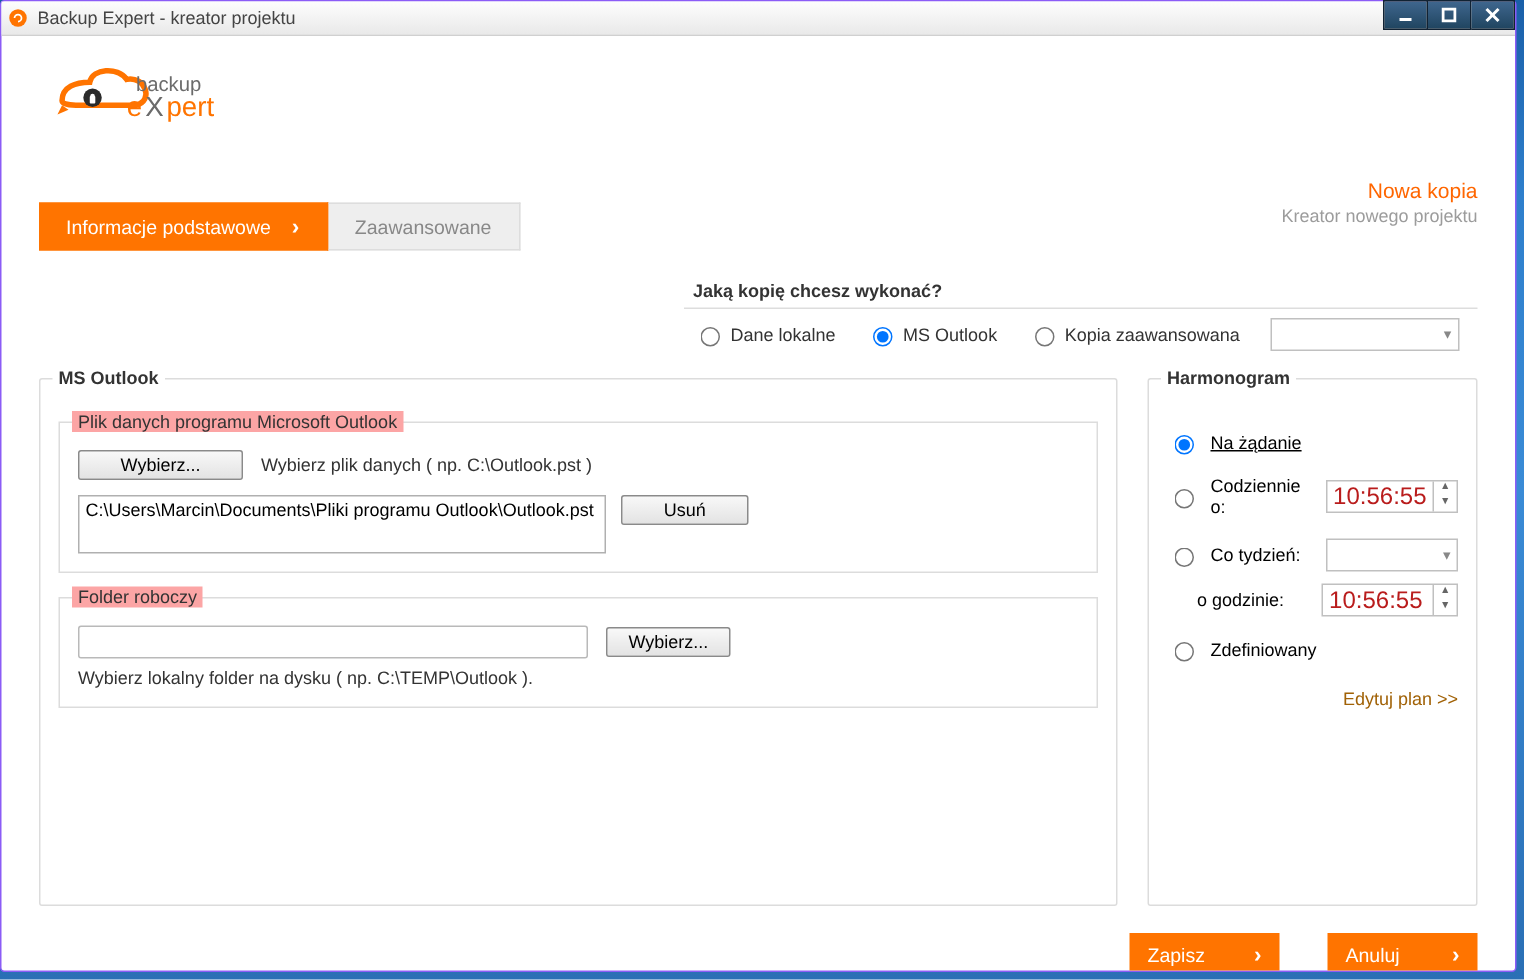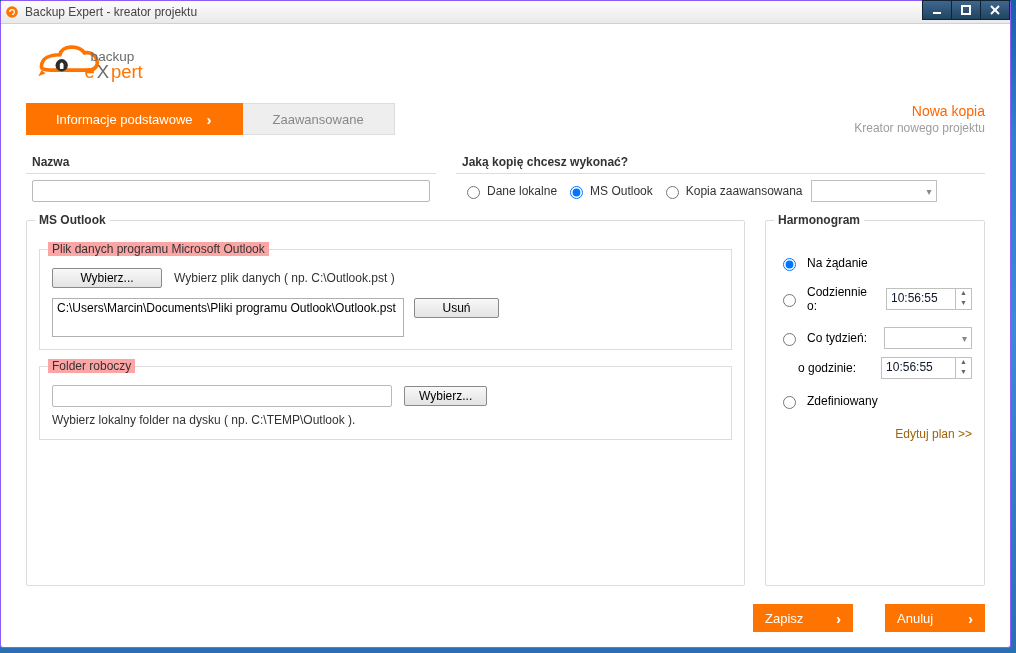--- a/index.html
+++ b/index.html
@@ -47,23 +47,24 @@
     display:flex; flex-direction:column;
     overflow:hidden;
   }
   .logo { margin-bottom: 8px; }
   .logo svg { width: 160px; height: 56px; }
   .tabs-row {
     display:flex; align-items:center; width:100%;
   }
   .tab {
     height: 30px; display:flex; align-items:center;
-    padding: 0 30px;
+    padding: 0 18px;
     background:#eeeeee; color:#888; border:1px solid #ddd; border-left:none;
     font-size:13px;
+    margin-top:32px;
   }
   .tab.active {
     background:#ff7400; color:#fff; border-color:#ff7400;
     font-weight: normal;
   }
   .tab.active .chev { margin-left:14px; font-size:15px; font-weight:bold; }
   .header-right { margin-left:auto; text-align:right; }
   .header-right .newcopy { color:#ff6600; font-size:14px; }
   .header-right .wizard { color:#9c9c9c; font-size:12px; margin-top:2px; }
   .grid {
@@ -79,21 +80,21 @@
   }
   .text-input {
     width: 100%;
     height: 22px;
     border: 1px solid #b9b9b9;
     border-radius: 2px;
     padding: 2px 4px;
     box-sizing:border-box;
     font-family:inherit; font-size:12px;
   }
-  .radio-row { display:flex; align-items:center; gap:8px; padding-top:2px;}
+  .radio-row { display:flex; align-items:center; gap:20px; padding-top:2px;}
   .radio-row label { display:flex; align-items:center; gap:4px; color:#333; font-size:12px;}
   .radio-row input { width:13px; height:13px; }
   .kopia-select {
     width:120px; height:20px; border:1px solid #c0c0c0; background:#fff;
     display:flex; align-items:center; justify-content:flex-end; padding-right:4px;
     color:#888;
   }
   .kopia-select::after { content:"▾"; color:#888; font-size:10px;}
   .main-panels {
     display:grid;
@@ -139,21 +140,21 @@
   .sched-opt input[type=radio]{ width:13px; height:13px; }
   .small-select {
     width:90px; height:20px; border:1px solid #c0c0c0; background:#fff;
     display:flex; align-items:center; justify-content:flex-end; padding-right:4px;
   }
   .small-select::after{ content:"▾"; color:#888; font-size:10px;}
   .time-input {
     display:flex; align-items:stretch; width:90px; height:20px;
     border:1px solid #c0c0c0; background:#fff;
   }
-  .time-input .tval{ flex:1; padding:2px 4px; color:#0f172a; font-size:12px;}
+  .time-input .tval{ flex:1; padding:2px 4px; color:#b91c1c; font-size:16px;}
   .spinner{ width:15px; display:flex; flex-direction:column; border-left:1px solid #c0c0c0;}
   .spinner div{ flex:1; font-size:7px; text-align:center; color:#666; line-height:8px;}
   .edit-plan { text-align:right; color:#a16207; margin-top:18px; font-size:12px;}
   .footer {
     display:flex; justify-content:flex-end; gap:32px;
     padding: 18px 0 0 0;
   }
   .obtn {
     width: 100px; height:28px;
     background:#ff7400; color:#fff; border:none;
@@ -220,26 +221,20 @@
         <span>Zaawansowane</span>
       </div>
       <div class="header-right">
         <div class="newcopy">Nowa kopia</div>
         <div class="wizard">Kreator nowego projektu</div>
       </div>
     </div>
 
     <div class="grid">
 
-      <div>
-        <div class="section-label">Nazwa</div>
-        <div style="padding:6px 6px 0 6px;">
-          <input class="text-input" type="text" value="" style="">
-        </div>
-      </div>
 
       <div style="grid-column: 2 / span 2;">
         <div class="section-label">Jaką kopię chcesz wykonać?</div>
         <div class="radio-row" style="padding:6px 0 0 6px;">
           <label>
             <input type="radio" name="ct" style="">
             <span>Dane lokalne</span>
           </label>
           <label>
             <input type="radio" name="ct" checked="" style="">
@@ -279,21 +274,21 @@
             <input class="text-input" style="width: 340px;" type="text" value="">
             <button class="btn">Wybierz...</button>
           </div>
           <div class="file-hint" style="margin-top:6px;">Wybierz lokalny folder na dysku ( np. C:\TEMP\Outlook ).</div>
         </div>
       </div>
 
       <div class="fieldset" style="min-height:330px; margin-top:14px;">
         <div class="legend">Harmonogram</div>
 
-        <div class="sched-opt" style="margin-top:24px;">
+        <div class="sched-opt" style="margin-top:24px;text-decoration:underline;">
           <input type="radio" name="sch" checked="" style="">
           <span>Na żądanie</span>
         </div>
 
 
         <div class="sched-opt">
           <input type="radio" name="sch" style="">
           <span style="width:76px;">Codziennie o:</span>
           <div class="time-input">
             <div class="tval">10:56:55</div>

